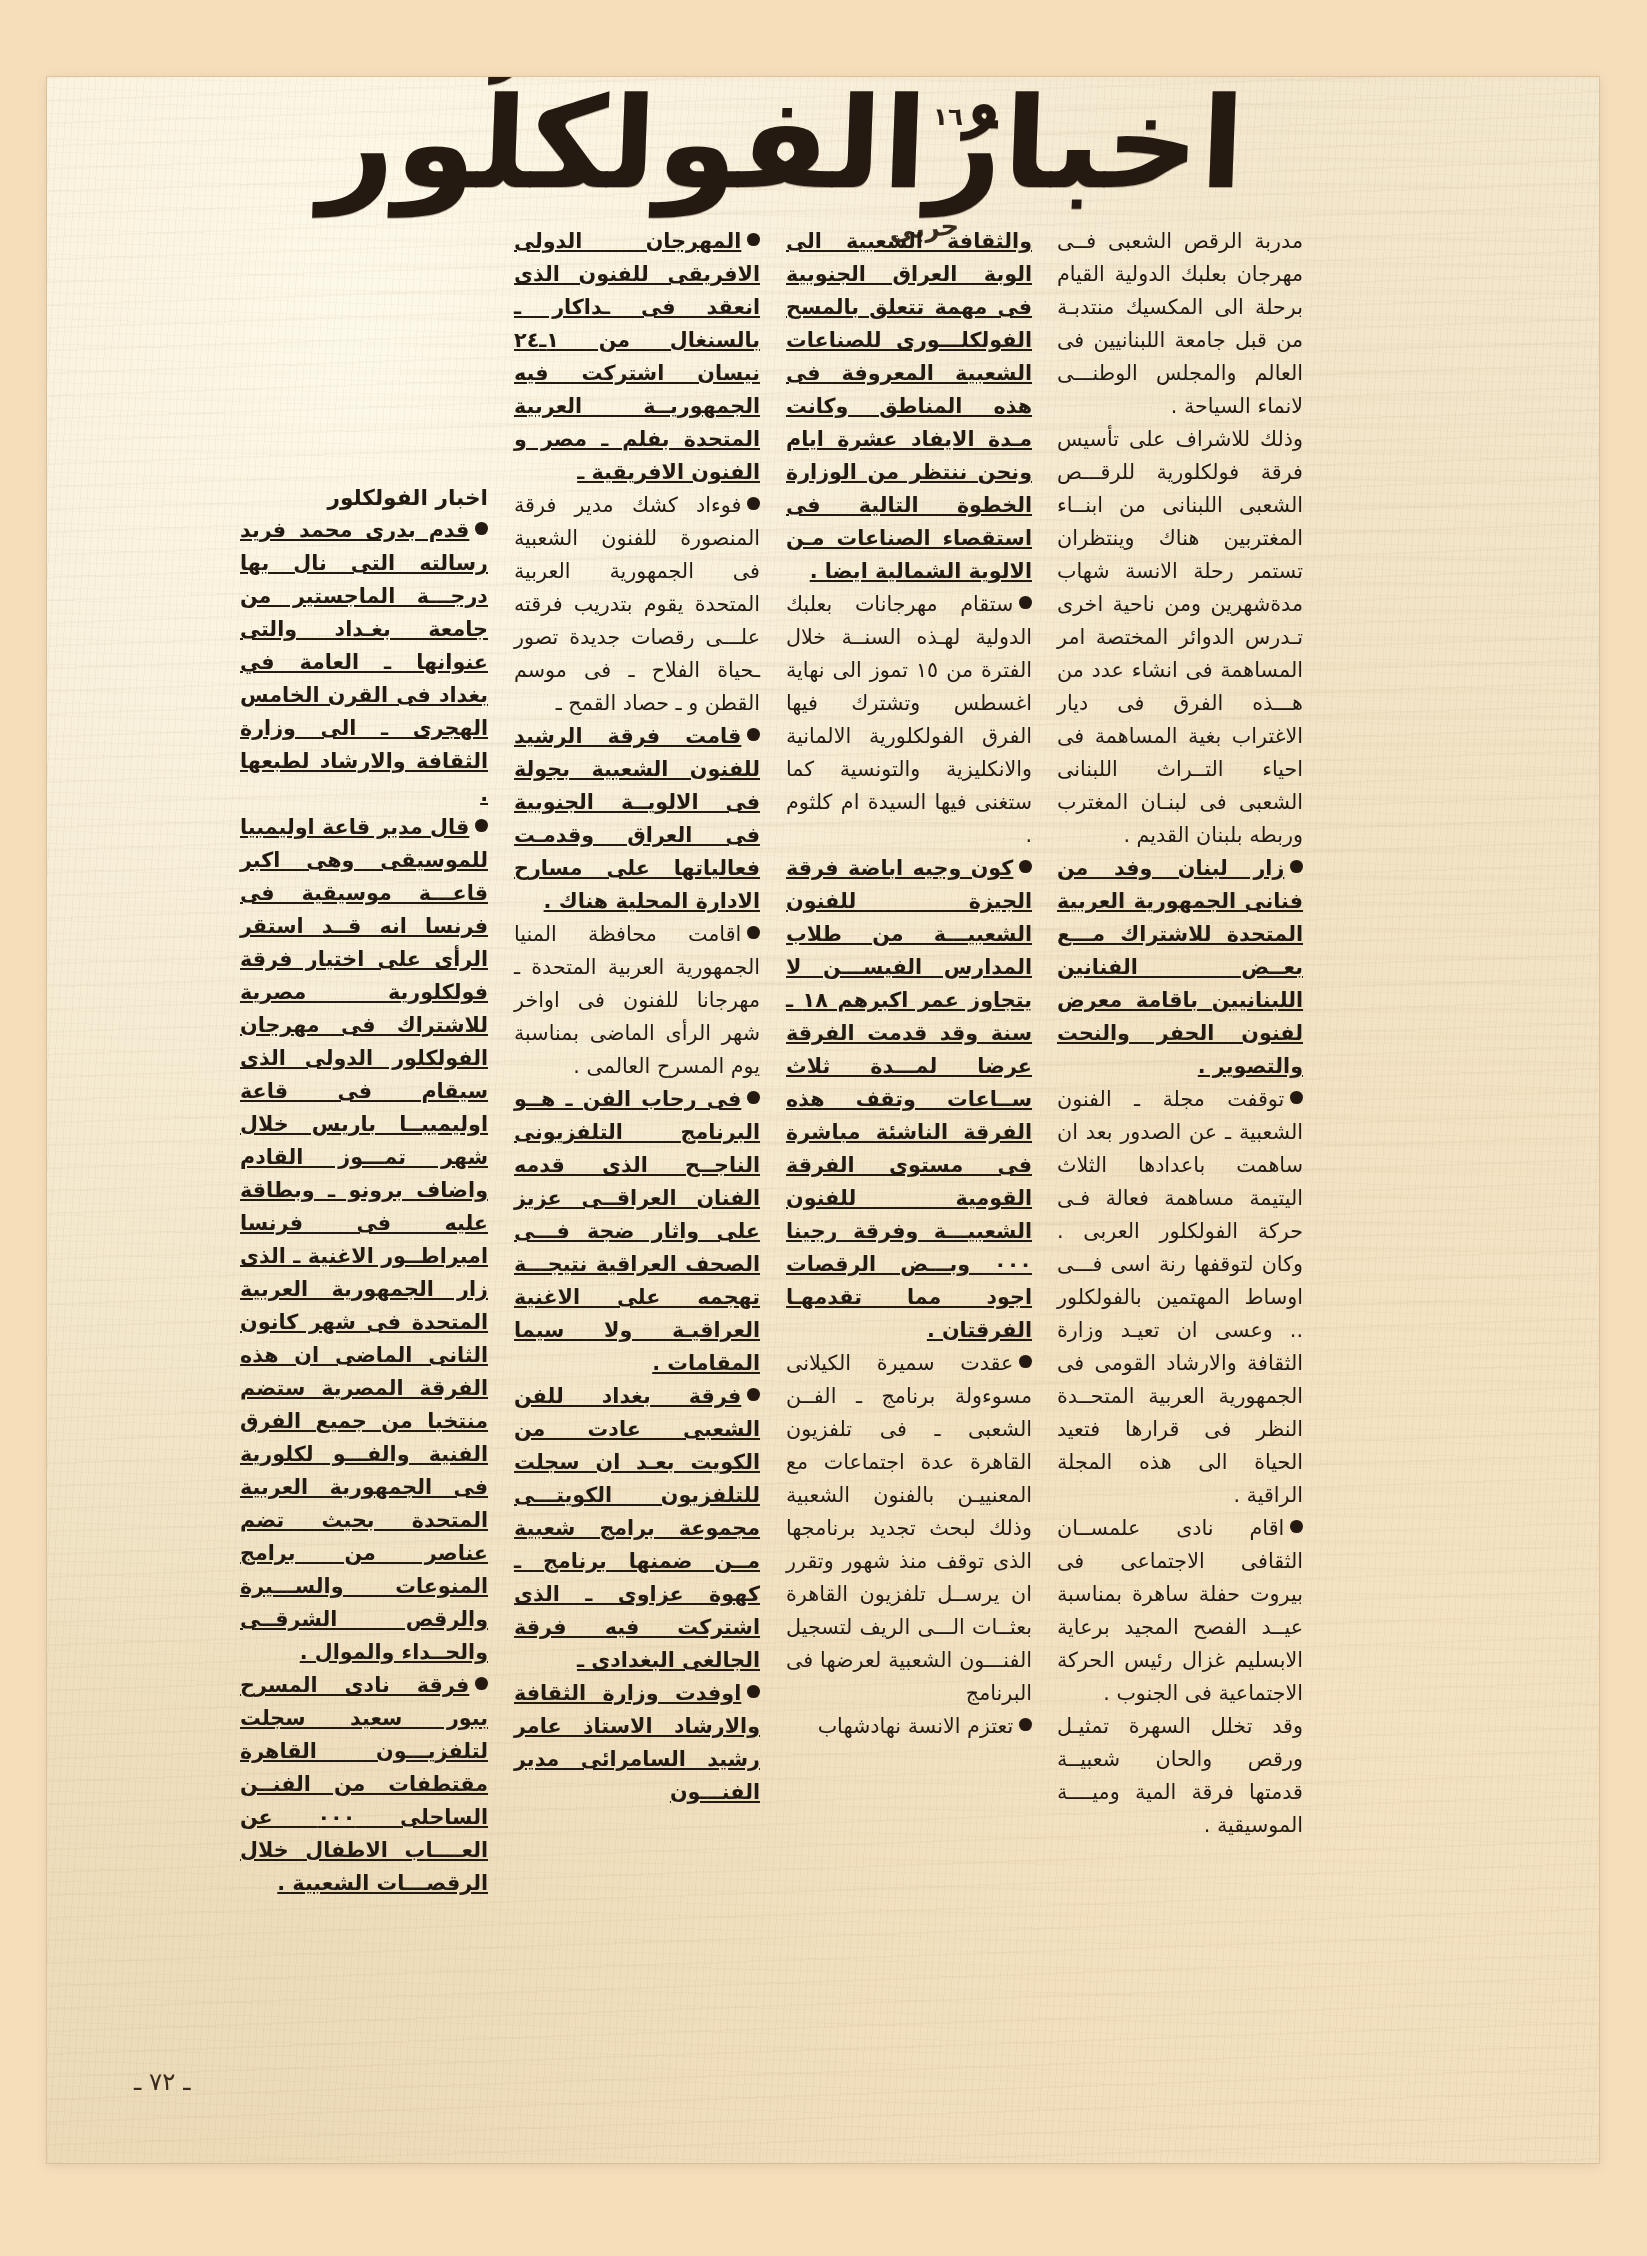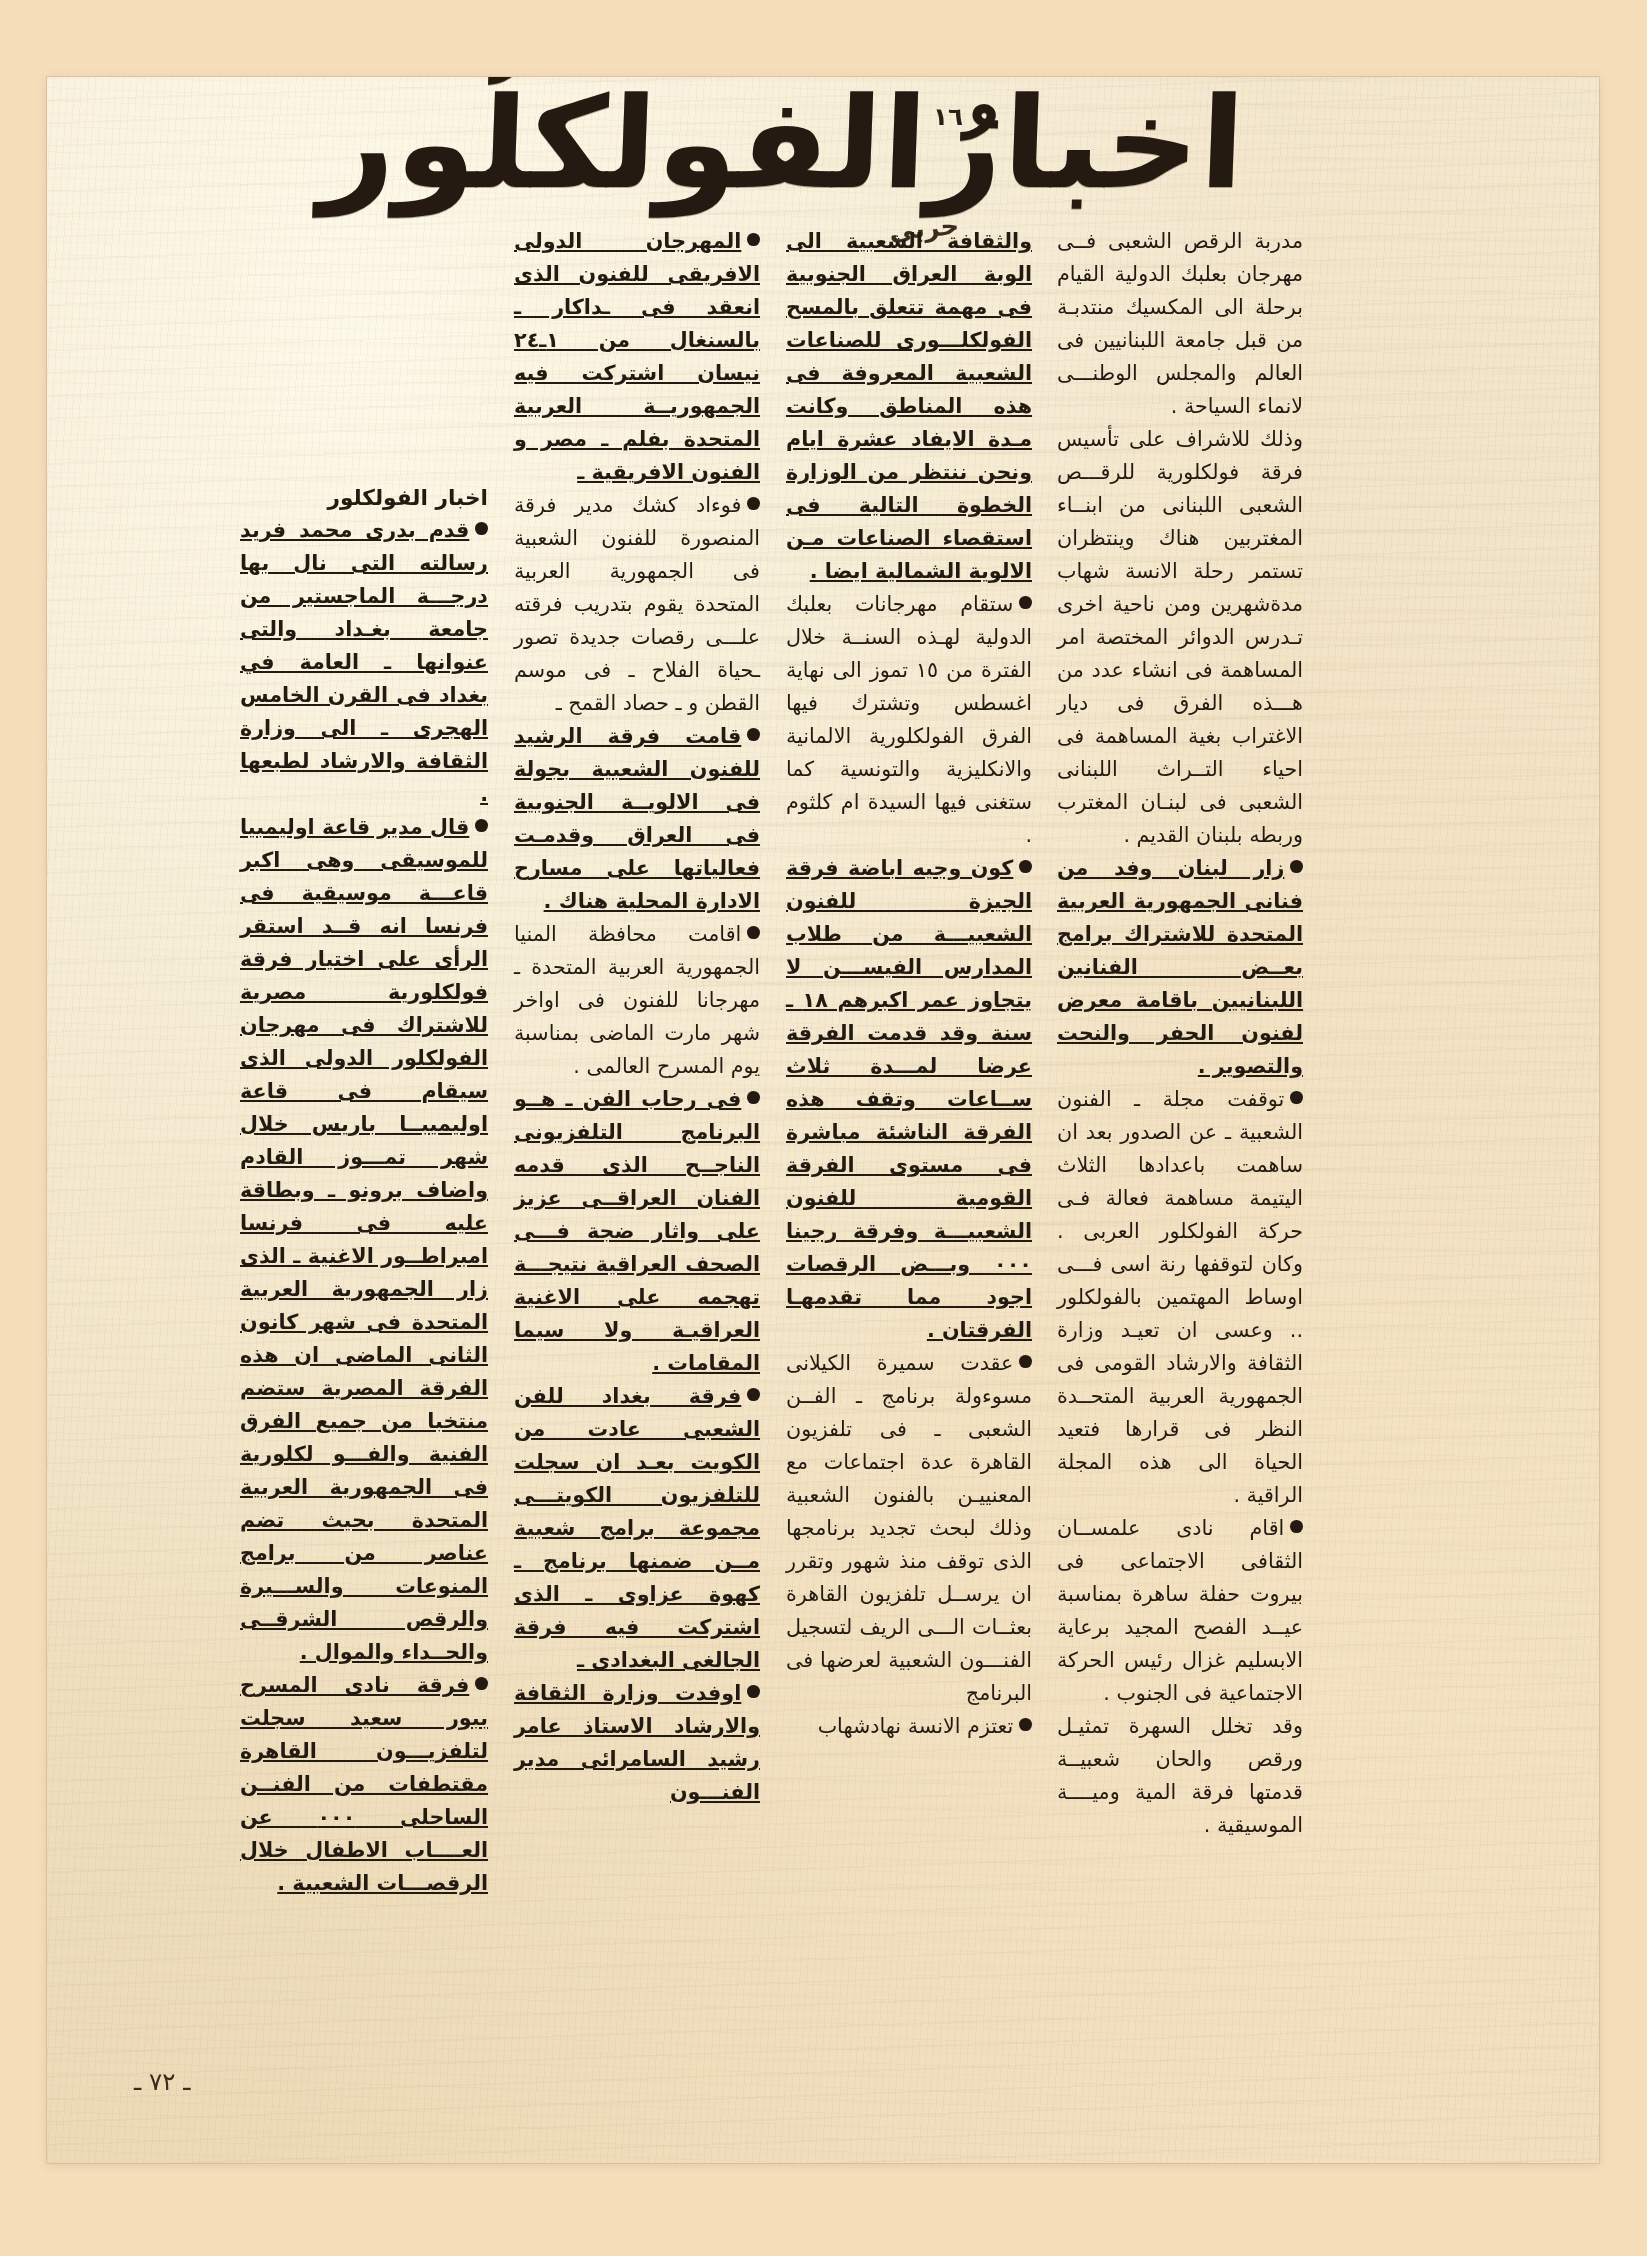--- a/index.html
+++ b/index.html
@@ -107,38 +107,38 @@
       <p class="sec-head" style="margin-top:414px;">اخبار الفولكلور</p>
       <p><span class="bullet"></span><span class="b">قدم بدرى محمد فريد رسالته التى نال بها درجـــة الماجستير من جامعة بغـداد والتى عنوانها ـ العامة في بغداد فى القرن الخامس الهجرى ـ الى وزارة الثقافة والارشاد لطبعها .</span></p>
       <p><span class="bullet"></span><span class="b">قال مدير قاعة اوليمبيا للموسيقى وهى اكبر قاعـــة موسيقية فى فرنسا انه قــد استقر الرأى على اختيار فرقة فولكلورية مصرية للاشتراك فى مهرجان الفولكلور الدولى الذى سيقام فى قاعة اوليميبــا باريس خلال شهر تمـــوز القادم واضاف برونو ـ وبطاقة عليه فى فرنسا امبراطــور الاغنية ـ الذى زار الجمهورية العربية المتحدة فى شهر كانون الثانى الماضى ان هذه الفرقة المصرية ستضم منتخبا من جميع الفرق الفنية والفـــو لكلورية فى الجمهورية العربية المتحدة بحيث تضم عناصر من برامج المنوعات والســـيرة والرقص الشرقــى والحــداء والموال .</span></p>
       <p><span class="bullet"></span><span class="b">فرقة نادى المسرح ببور سعيد سجلت لتلفزيـــون القاهرة مقتطفات من الفنــن الساحلى ٠٠٠ عن العــــاب الاطفال خلال الرقصـــات الشعبية .</span></p>
     </div>
 
     <div class="col c4">
       <p><span class="bullet"></span><span class="b">المهرجان الدولى الافريقى للفنون الذى انعقد فى ـداكار ـ بالسنغال من ١ـ٢٤ نيسان اشتركت فيه الجمهوريــة العربية المتحدة بفلم ـ مصر و الفنون الافريقية ـ</span></p>
       <p><span class="bullet"></span><span class="thin">فوءاد كشك مدير فرقة المنصورة للفنون الشعبية فى الجمهورية العربية المتحدة يقوم بتدريب فرقته علـــى رقصات جديدة تصور ـحياة الفلاح ـ فى موسم القطن و ـ حصاد القمح ـ</span></p>
       <p><span class="bullet"></span><span class="b">قامت فرقة الرشيد للفنون الشعبية بجولة فى الالويــة الجنوبية فى العراق وقدمـت فعالياتها على مسارح الادارة المحلية هناك .</span></p>
-      <p><span class="bullet"></span><span class="thin">اقامت محافظة المنيا الجمهورية العربية المتحدة ـ مهرجانا للفنون فى اواخر شهر مارت الماضى بمناسبة يوم المسرح العالمى .</span></p>
+      <p><span class="bullet"></span><span class="thin">اقامت محافظة المنيا الجمهورية العربية المتحدة ـ مهرجانا للفنون فى اواخر شهر الرأى الماضى بمناسبة يوم المسرح العالمى .</span></p>
       <p><span class="bullet"></span><span class="b">فى رحاب الفن ـ هــو البرنامج التلفزيونى الناجــح الذى قدمه الفنان العراقــى عزيز على واثار ضجة فـــى الصحف العراقية نتيجـــة تهجمه على الاغنية العراقيـة ولا سيما المقامات .</span></p>
       <p><span class="bullet"></span><span class="b">فرقة بغداد للفن الشعبى عادت من الكويت بعـد ان سجلت للتلفزيون الكويتـــى مجموعة برامج شعبية مــن ضمنها برنامج ـ كهوة عزاوى ـ الذى اشتركت فيه فرقة الجالغى البغدادى ـ</span></p>
       <p><span class="bullet"></span><span class="b">اوفدت وزارة الثقافة والارشاد الاستاذ عامر رشيد السامرائى مدير الفنـــون</span></p>
     </div>
 
     <div class="col c3">
       <p><span class="b">والثقافة الشعبية الى الوبة العراق الجنوبية فى مهمة تتعلق بالمسح الفولكلـــورى للصناعات الشعبية المعروفة فى هذه المناطق وكانت مـدة الايفاد عشرة ايام ونحن ننتظر من الوزارة الخطوة التالية فى استقصاء الصناعات مـن الالوية الشمالية ايضا .</span></p>
       <p><span class="bullet"></span><span class="thin">ستقام مهرجانات بعلبك الدولية لهـذه السنــة خلال الفترة من ١٥ تموز الى نهاية اغسطس وتشترك فيها الفرق الفولكلورية الالمانية والانكليزية والتونسية كما ستغنى فيها السيدة ام كلثوم .</span></p>
       <p><span class="bullet"></span><span class="b">كون وجيه اباضة فرقة الجيزة للفنون الشعبيـــة من طلاب المدارس الفيســـن لا يتجاوز عمر اكبرهم ١٨ ـ سنة وقد قدمت الفرقة عرضا لمـــدة ثلاث ســاعات وتقف هذه الفرقة الناشئة مباشرة فى مستوى الفرقة القومية للفنون الشعبيـــة وفرقة رجينا ٠٠٠ وبـــض الرقصات اجود مما تقدمهـا الفرقتان .</span></p>
       <p><span class="bullet"></span><span class="thin">عقدت سميرة الكيلانى مسوءولة برنامج ـ الفــن الشعبى ـ فى تلفزيون القاهرة عدة اجتماعات مع المعنييـن بالفنون الشعبية وذلك لبحث تجديد برنامجها الذى توقف منذ شهور وتقرر ان يرســل تلفزيون القاهرة بعثــات الـــى الريف لتسجيل الفنـــون الشعبية لعرضها فى البرنامج</span></p>
       <p><span class="bullet"></span><span class="thin">تعتزم الانسة نهادشهاب</span></p>
     </div>
 
     <div class="col c2">
       <p><span class="thin">مدربة الرقص الشعبى فــى مهرجان بعلبك الدولية القيام برحلة الى المكسيك منتدبـة من قبل جامعة اللبنانيين فى العالم والمجلس الوطنـــى لانماء السياحة .</span></p>
       <p><span class="thin">وذلك للاشراف على تأسيس فرقة فولكلورية للرقـــص الشعبى اللبنانى من ابنــاء المغتربين هناك وينتظران تستمر رحلة الانسة شهاب مدةشهرين ومن ناحية اخرى تـدرس الدوائر المختصة امر المساهمة فى انشاء عدد من هـــذه الفرق فى ديار الاغتراب بغية المساهمة فى احياء التــراث اللبنانى الشعبى فى لبنـان المغترب وربطه بلبنان القديم .</span></p>
-      <p><span class="bullet"></span><span class="b">زار لبنان وفد من فنانى الجمهورية العربية المتحدة للاشتراك برامج بعــض الفنانين اللبنانيين باقامة معرض لفنون الحفر والنحت والتصوير .</span></p>
+      <p><span class="bullet"></span><span class="b">زار لبنان وفد من فنانى الجمهورية العربية المتحدة للاشتراك مـــع بعــض الفنانين اللبنانيين باقامة معرض لفنون الحفر والنحت والتصوير .</span></p>
       <p><span class="bullet"></span><span class="thin">توقفت مجلة ـ الفنون الشعبية ـ عن الصدور بعد ان ساهمت باعدادها الثلاث اليتيمة مساهمة فعالة فـى حركة الفولكلور العربى . وكان لتوقفها رنة اسى فـــى اوساط المهتمين بالفولكلور .. وعسى ان تعيـد وزارة الثقافة والارشاد القومى فى الجمهورية العربية المتحــدة النظر فى قرارها فتعيد الحياة الى هذه المجلة الراقية .</span></p>
       <p><span class="bullet"></span><span class="thin">اقام نادى علمســان الثقافى الاجتماعى فى بيروت حفلة ساهرة بمناسبة عيــد الفصح المجيد برعاية الابسليم غزال رئيس الحركة الاجتماعية فى الجنوب .</span></p>
       <p><span class="thin">وقد تخلل السهرة تمثيـل ورقص والحان شعبيــة قدمتها فرقة المية وميــــة الموسيقية .</span></p>
     </div>
 
     <div class="page-number">ـ ٧٢ ـ</div>
 
   </div>
 </div>
 

